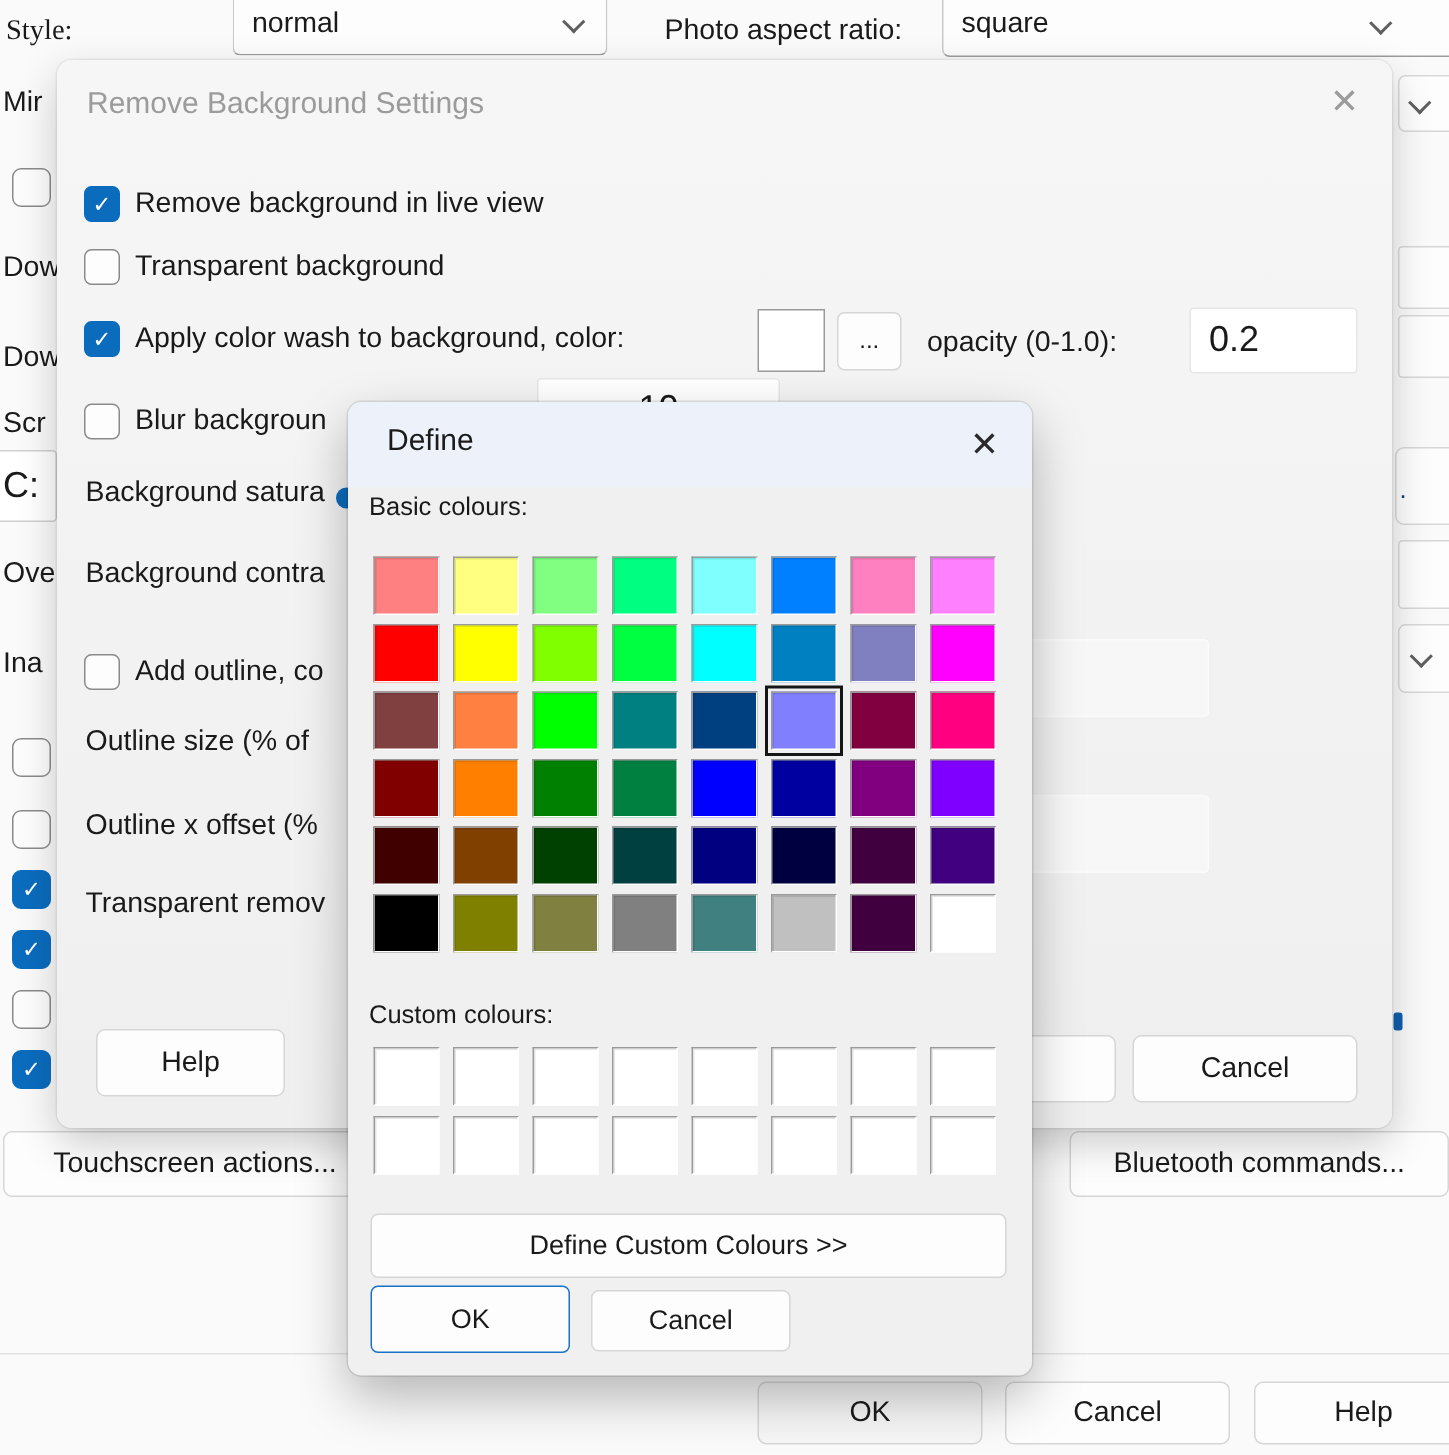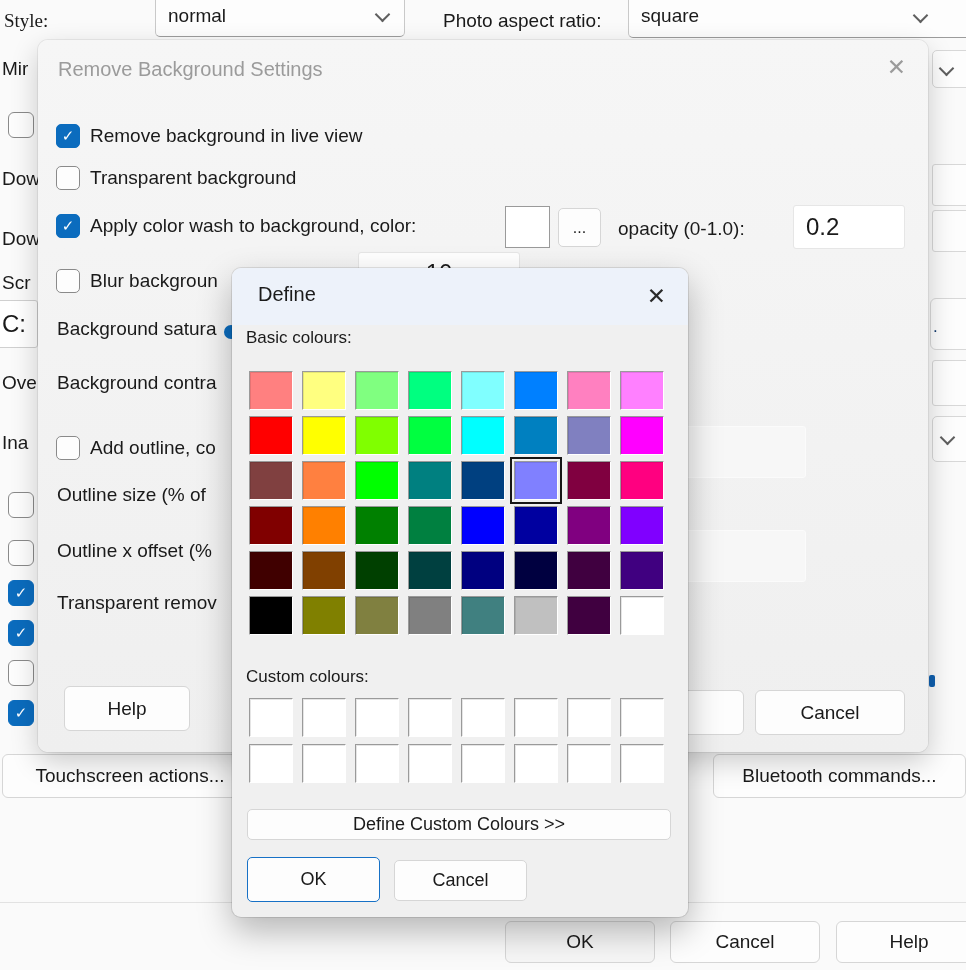--- a/index.html
+++ b/index.html
@@ -236,21 +236,21 @@
         <div class="swatch" style="background: rgb(255, 255, 255);"></div>
         <div class="swatch" style="background: rgb(255, 255, 255);"></div>
         <div class="swatch" style="background: rgb(255, 255, 255);"></div>
         <div class="swatch" style="background: rgb(255, 255, 255);"></div>
         <div class="swatch" style="background: rgb(255, 255, 255);"></div>
         <div class="swatch" style="background: rgb(255, 255, 255);"></div>
         <div class="swatch" style="background: rgb(255, 255, 255);"></div>
         <div class="swatch" style="background: rgb(255, 255, 255);"></div>
       </div>
 
-    <div class="btn" style="left:15px;top:541px;width:424px;height:31px;border-radius:5px;font-size:18px;">
+    <div class="btn" style="left:15px;top:541px;width:424px;height:43px;border-radius:5px;font-size:18px;">
       <span>Define Custom Colours &gt;&gt;</span>
     </div>
     <div class="btn" style="left:15px;top:589px;width:133px;height:45px;border:1px solid #1771c6;border-radius:5px;font-size:18px;">
       <span>OK</span>
     </div>
     <div class="btn" style="left:162px;top:592px;width:133px;height:41px;border-radius:5px;font-size:18px;">
       <span>Cancel</span>
     </div>
   </div>
 

